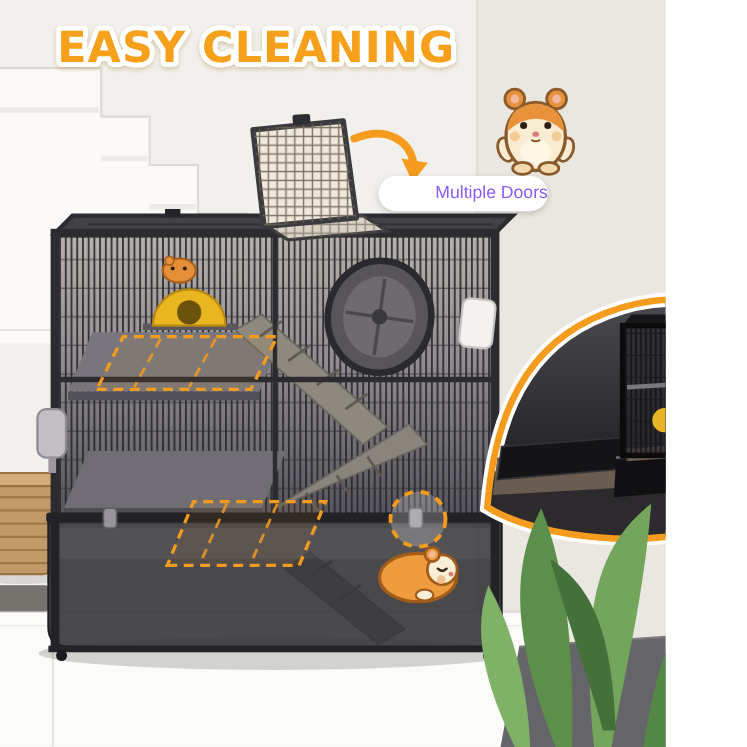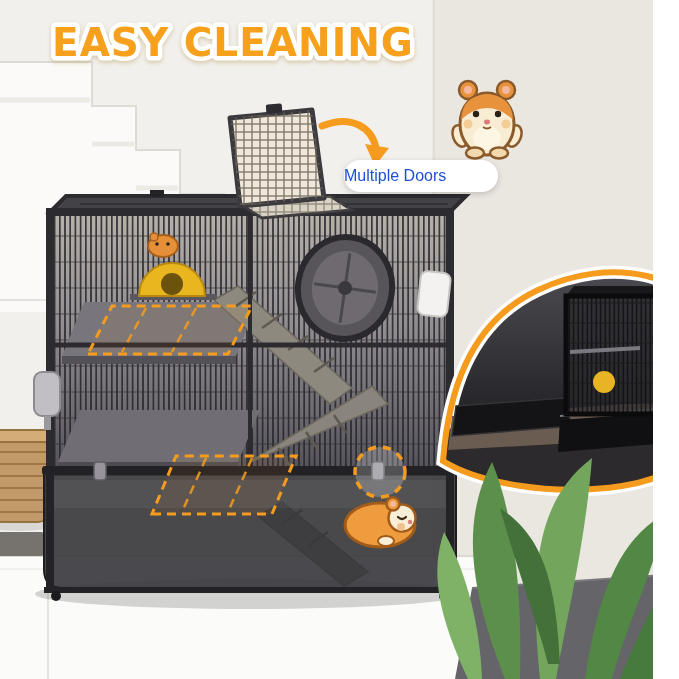--- a/index.html
+++ b/index.html
@@ -1,31 +1,31 @@
 <!DOCTYPE html>
 <html><head>
 <meta charset="utf-8">
 <style>
   html,body{margin:0;padding:0;background:#ffffff;}
   .scene{
-    position:relative;width:653px;height:679px;overflow:hidden;
+    position:relative;width:605px;height:679px;overflow:hidden;
     background:#f2f0ec;font-family:"Liberation Sans",sans-serif;
   }
   svg.art{position:absolute;left:0;top:0;width:679px;height:679px;display:block;}
   .title-svg{position:absolute;left:40px;top:6px;overflow:visible;
     filter:drop-shadow(0 2px 2px rgba(180,150,90,.45));}
   .title-svg text{
     font-family:"DejaVu Sans",sans-serif;font-weight:bold;font-size:39px;
     letter-spacing:1px;fill:#F7A01C;stroke:#FFFFFF;stroke-width:9px;
     paint-order:stroke;stroke-linejoin:round;
   }
   .pill{
     position:absolute;background:#FFFFFF;border-radius:18px;
-    display:flex;align-items:center;justify-content:flex-start;
-    color:#1d4ed8;box-shadow:0 2px 6px rgba(0,0,0,.18);
+    display:flex;align-items:center;justify-content:flex-end;
+    color:#8b5cf6;box-shadow:0 2px 6px rgba(0,0,0,.18);
     white-space:nowrap;
   }
   .pill-doors{left:344px;top:160px;width:154px;height:32px;font-size:16px;}
   .pill-frame{left:408px;top:512px;width:259px;height:35px;font-size:17px;}
 </style>
 </head>
 <body>
 
 <div class="scene">
 

